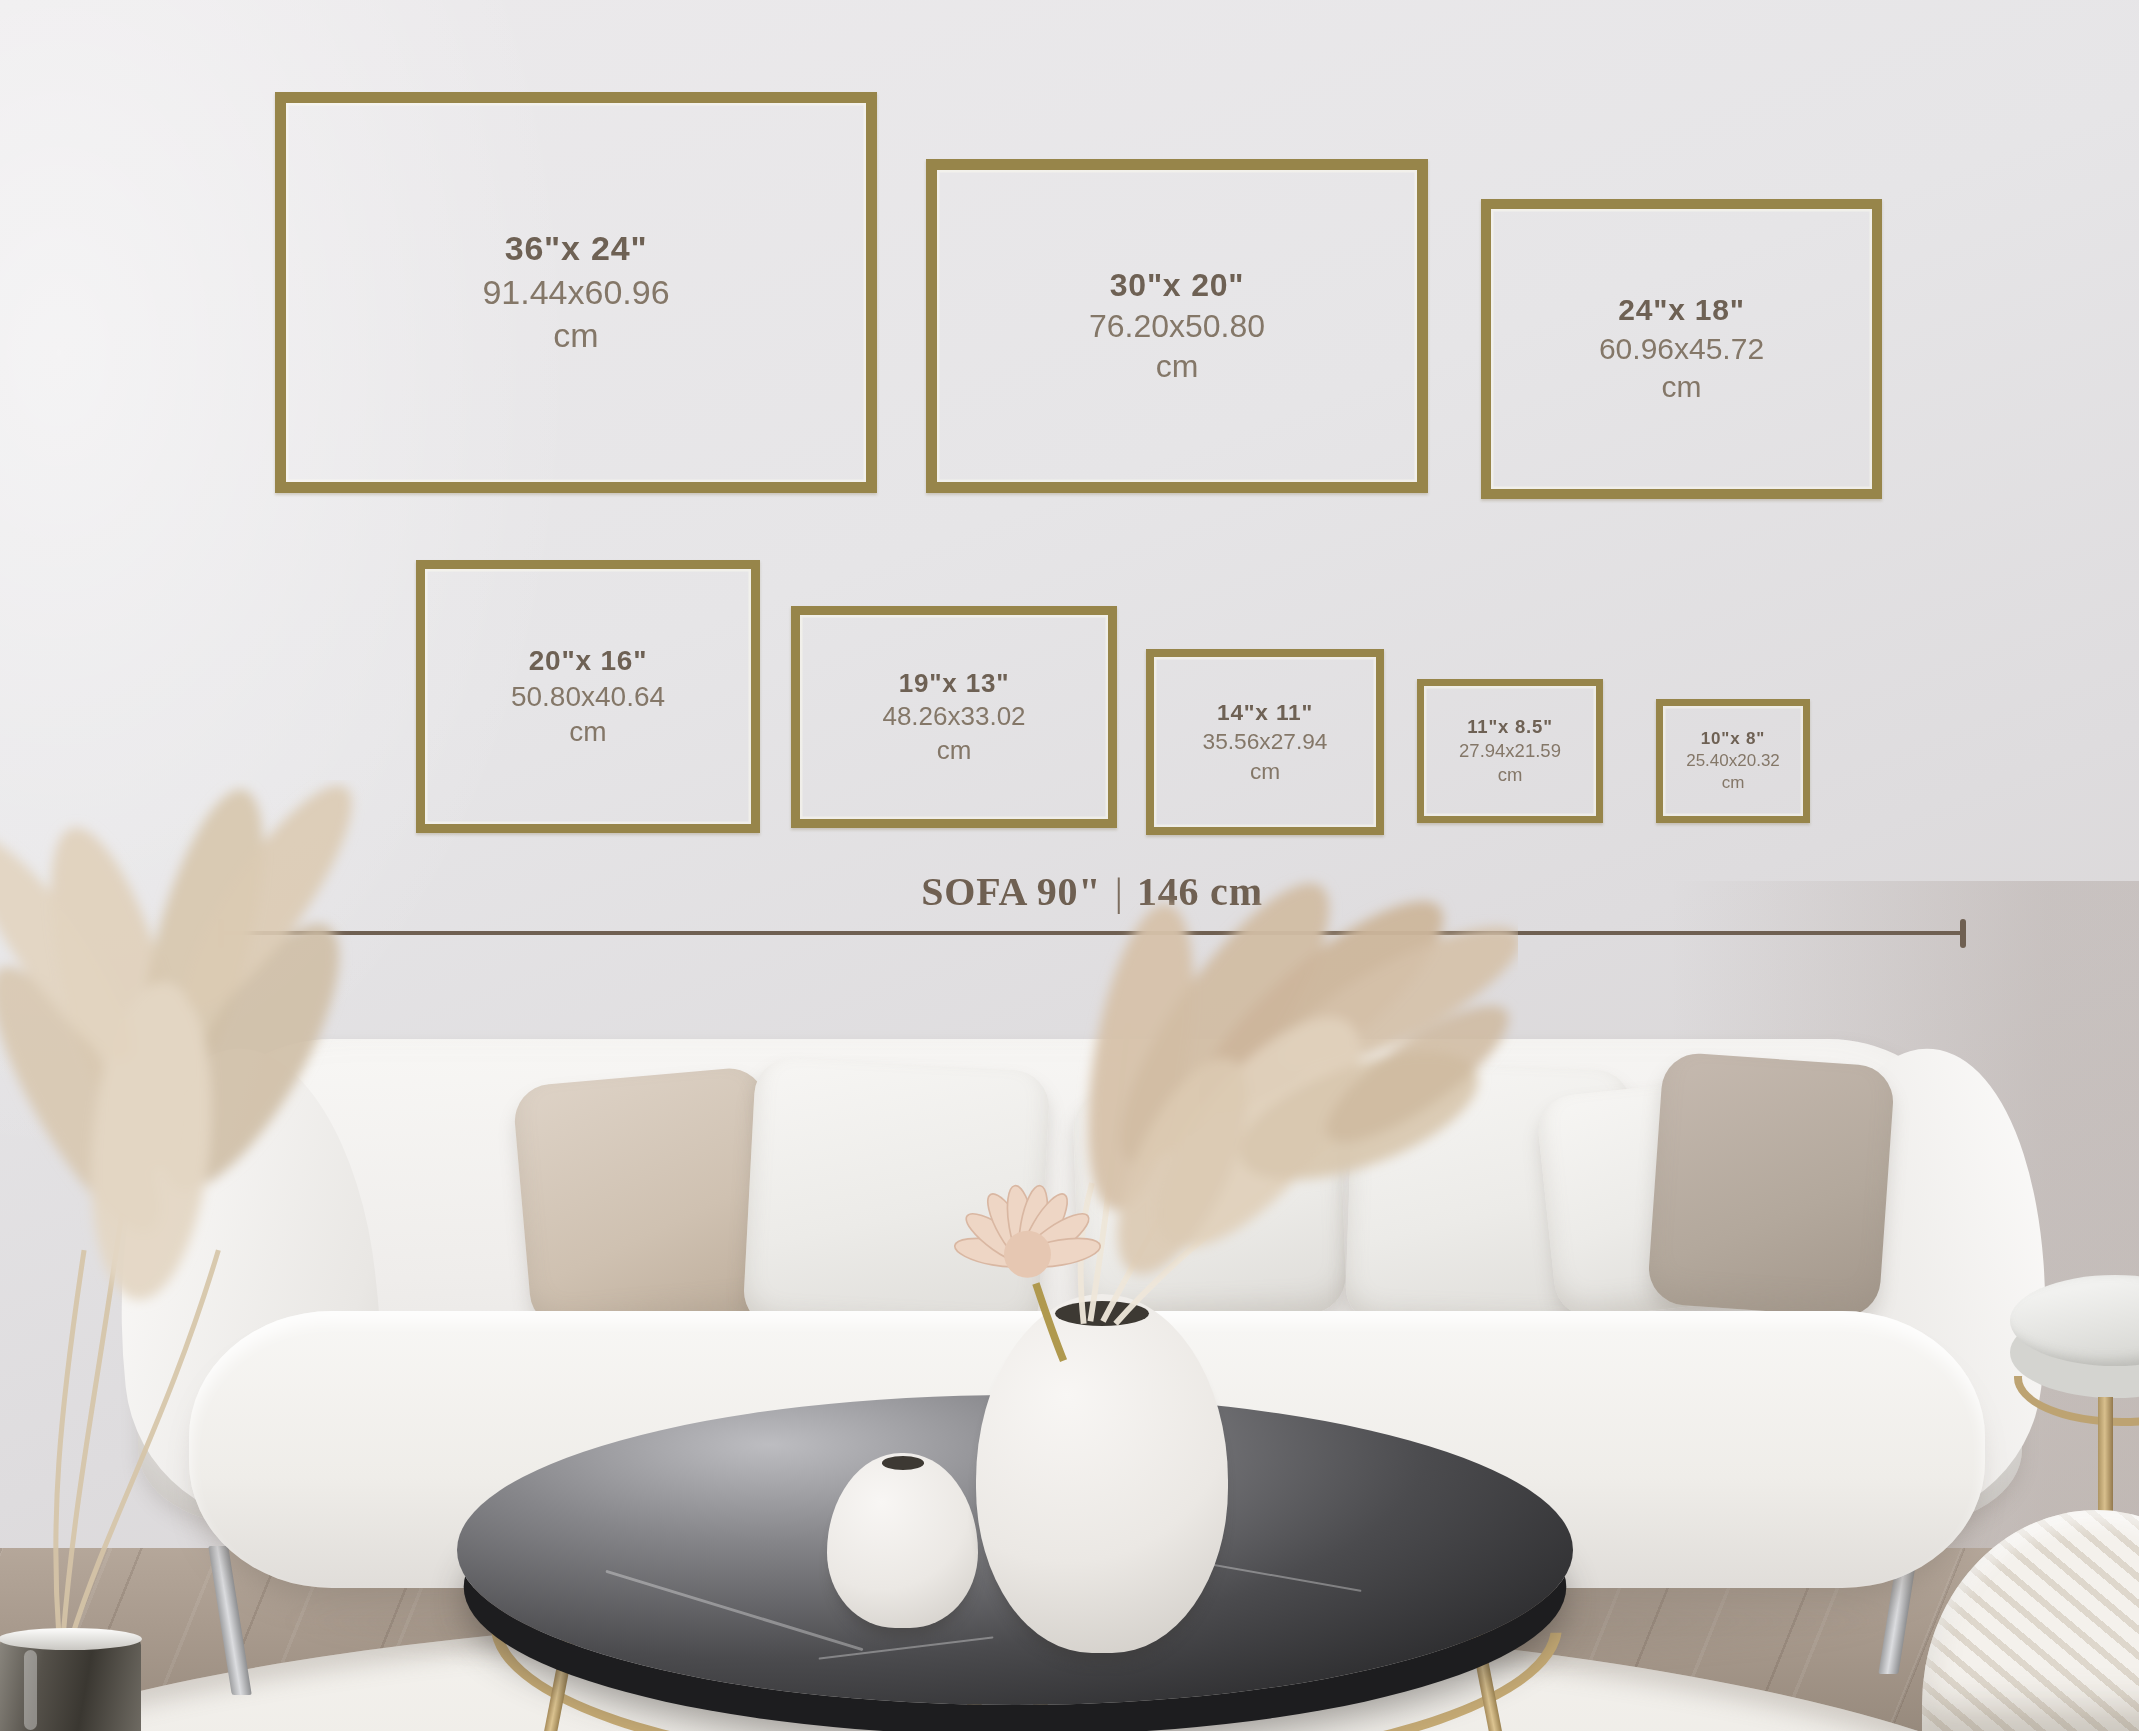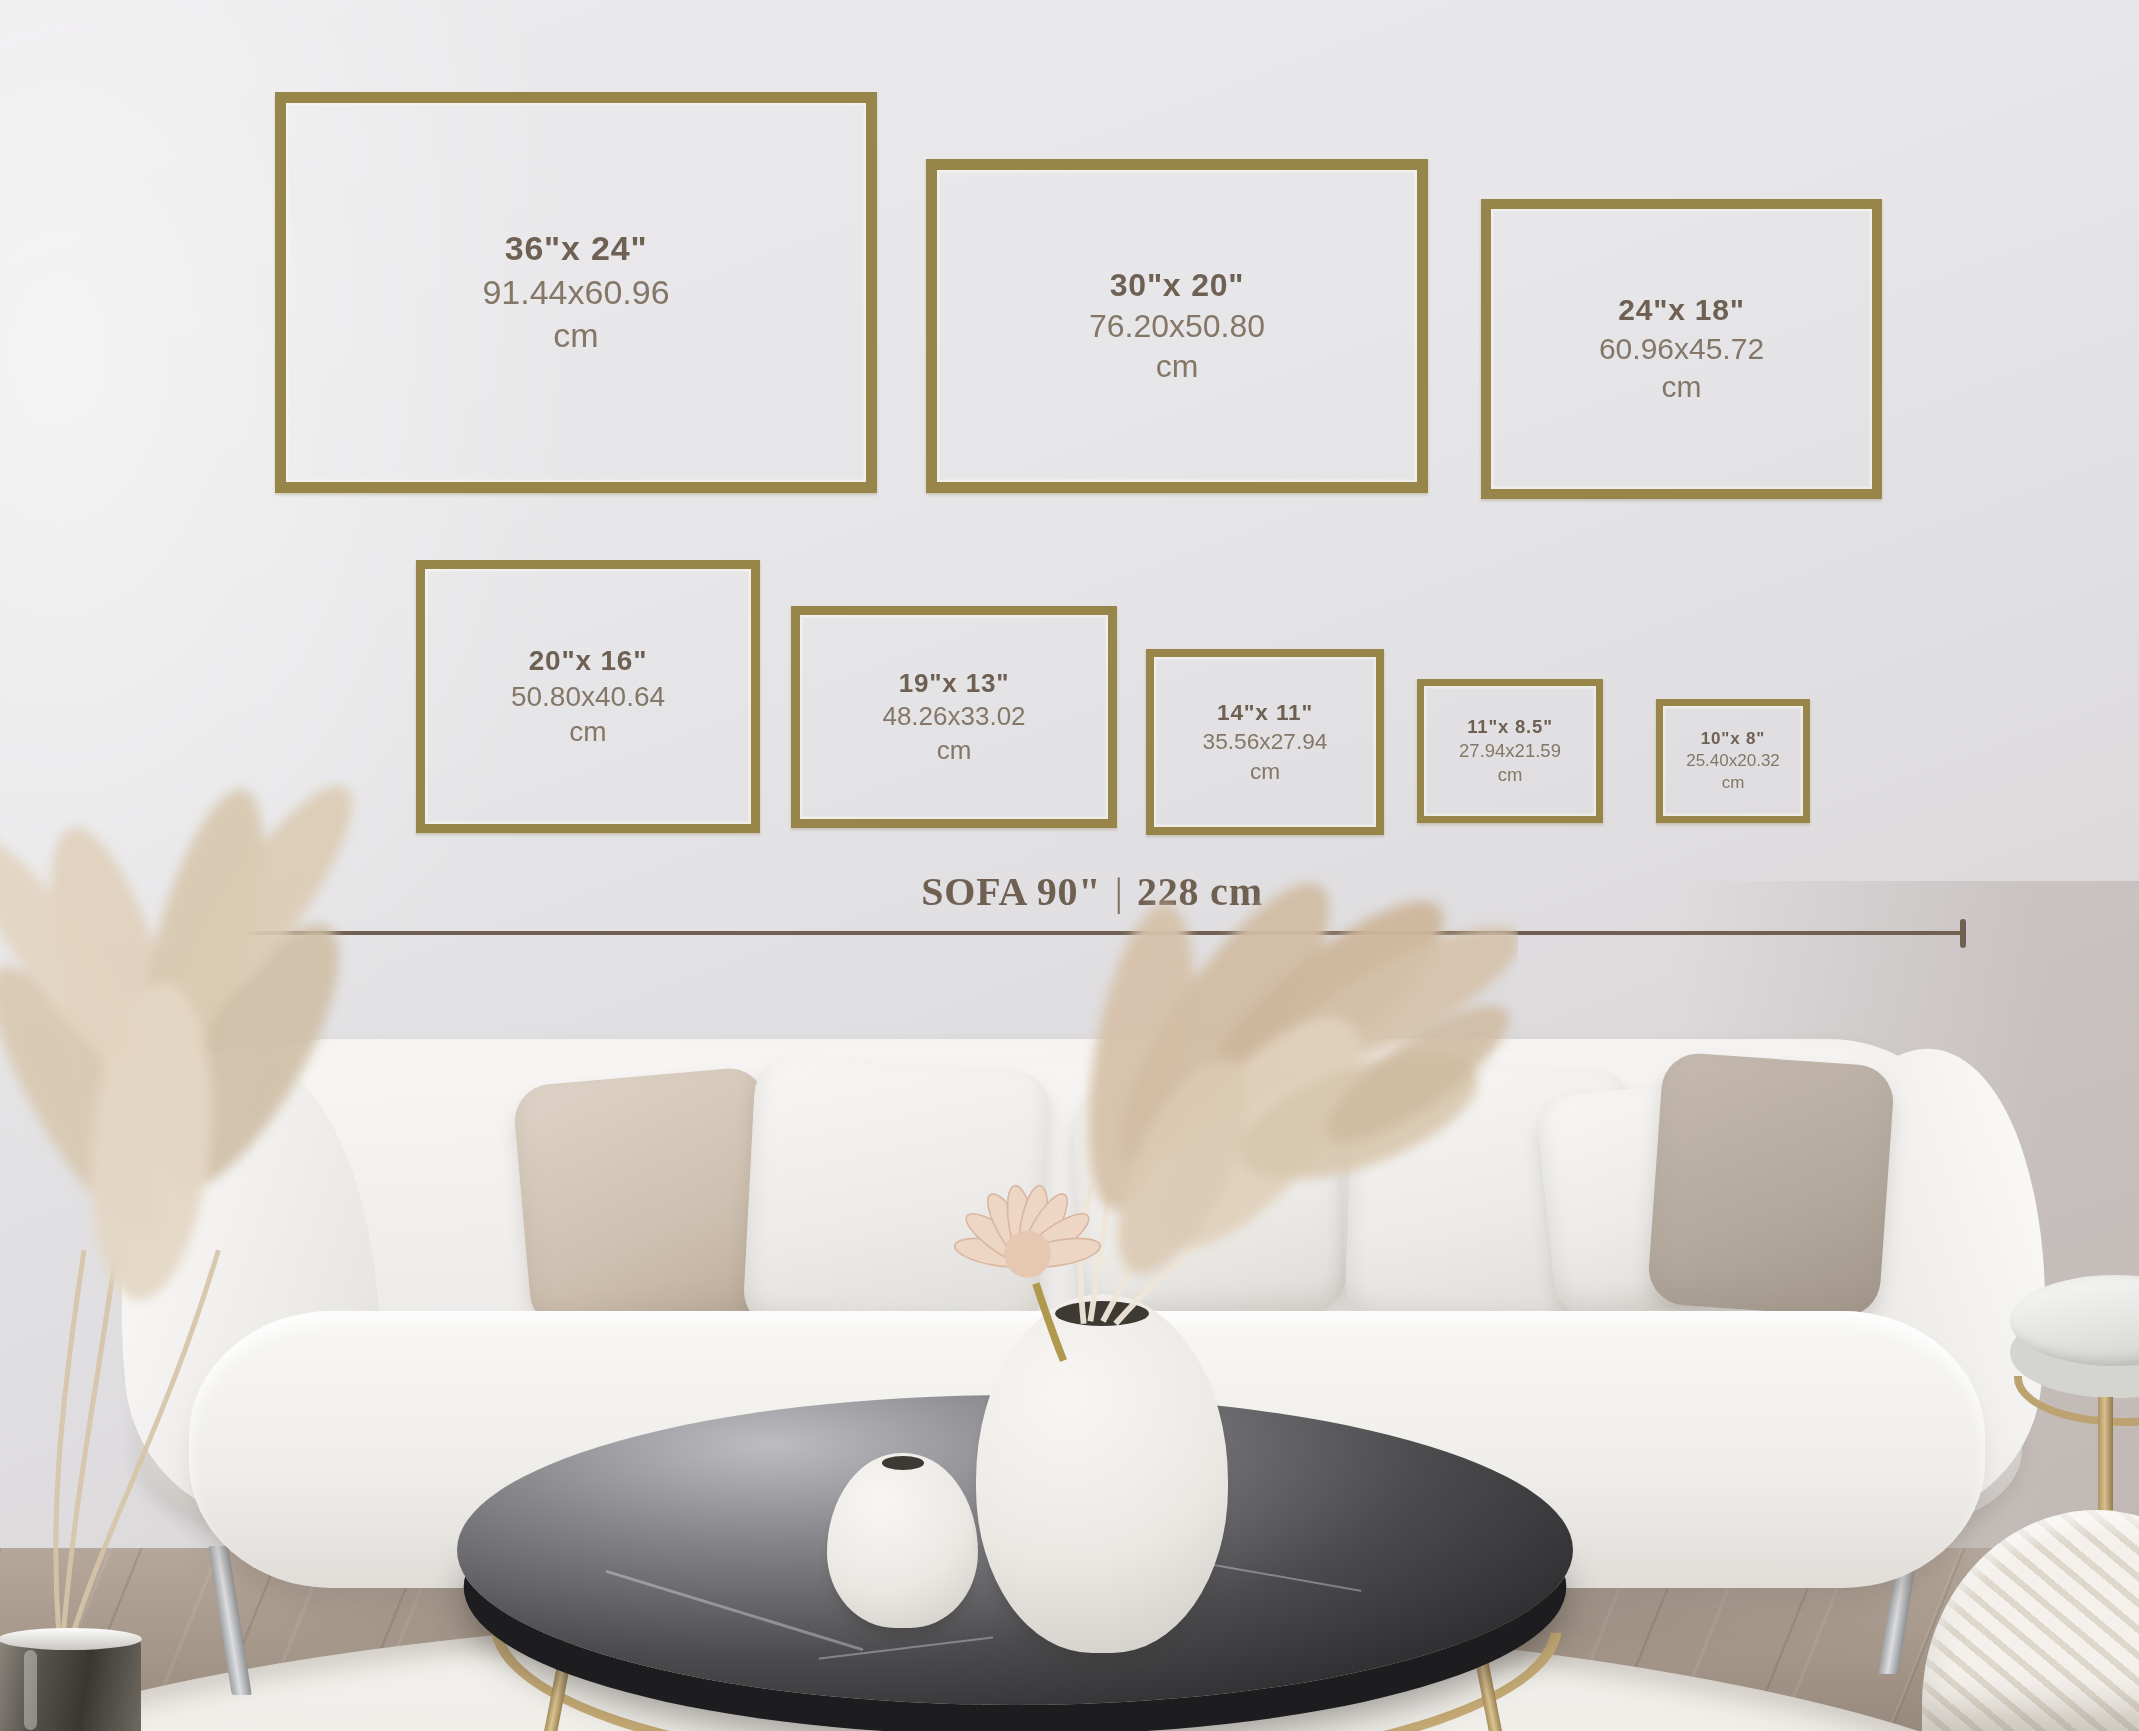--- a/index.html
+++ b/index.html
@@ -202,21 +202,21 @@
   </div>
   <div class="frame f8">
     <div class="ftext">
       <div class="fin">10"x 8"</div>
       <div class="fcm">25.40x20.32</div>
       <div class="funit">cm</div>
     </div>
   </div>
 
   <div class="measure-label">
-    <span>SOFA 90"</span><span class="sep">|</span><span>228 cm</span>
+    <span>SOFA 90"</span><span class="sep">|</span><span>146 cm</span>
   </div>
   <div class="measure-line">
     <span class="tick left"></span>
     <span class="tick right"></span>
   </div>
 
   <div class="sofa-shadow"></div>
   <div class="leg l1"></div>
   <div class="leg l2"></div>
   <div class="sofa-back"></div>

